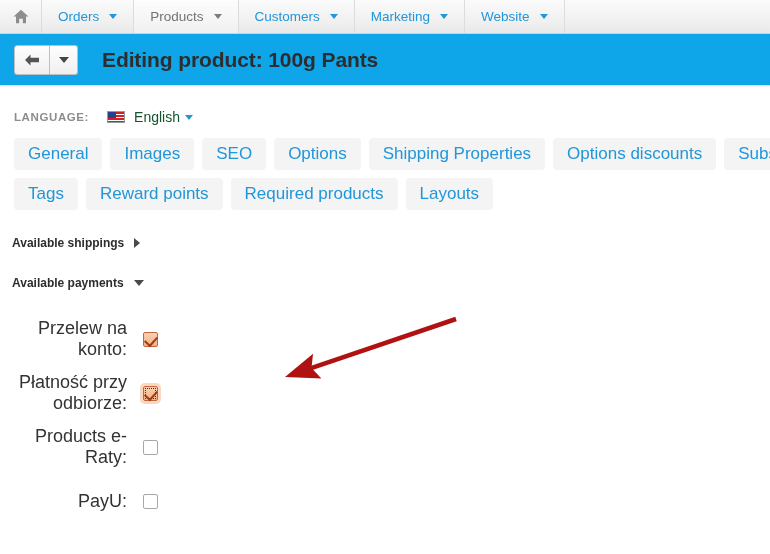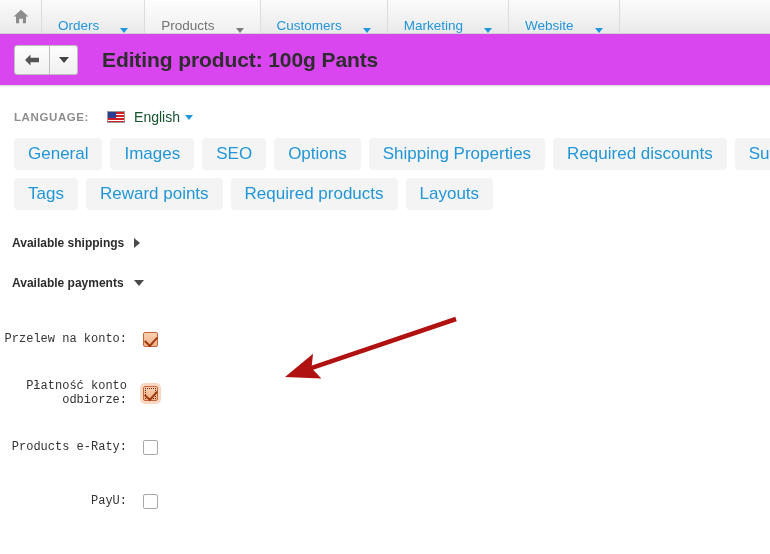--- a/index.html
+++ b/index.html
@@ -22,22 +22,22 @@
   }
   .nav-home {
     width: 42px;
     display: flex; align-items: center; justify-content: center;
     border-right: 1px solid #dcdcdc;
     cursor: pointer;
   }
   .home-glyph { display:block; }
   .nav-item {
     padding: 0 16px;
-    display: flex; align-items: flex-end;
-    gap: 21px;
+    display: flex; align-items: center;
+    gap: 10px;
     font-size: 13.5px;
     color: #2196d8;
     border-right: 1px solid #dcdcdc;
     cursor: pointer;
     white-space: nowrap;
   }
   .nav-item.active {
     color: #737373;
     background: linear-gradient(to bottom, #fdfdfd 0%, #f0f0f0 100%);
     border-left: 1px solid #dcdcdc;
@@ -50,21 +50,21 @@
     border-right: 4.5px solid transparent;
     border-top: 5px solid #2196d8;
     display: inline-block;
   }
   .nav-item.active .caret { border-top-color: #7d7d7d; }
 
   
   .page-header {
     position: relative;
     height: 52px;
-    background: #d946ef;
+    background: #0ea5e9;
     border-bottom: 1px solid #dedede;
     display: flex;
     align-items: center;
     padding-left: 14px;
     box-shadow: 0 1px 2px rgba(0,0,0,0.055);
   }
   .btn-group { display: flex; }
   .hbtn {
     height: 30px;
     background: linear-gradient(to bottom, #fefefe 0%, #f0f0f0 100%);
@@ -176,24 +176,23 @@
   
   .pay-list { margin-top: 22px; }
   .pay-row {
     display: flex;
     align-items: center;
     height: 54px;
   }
   .pay-label {
     width: 143px;
     text-align: right;
-    font-size: 12px;
+    font-size: 18px;
     color: #333333;
     padding-right: 16px;
-    font-family: Liberation Mono, monospace;
   }
   .cbx {
     width: 15px; height: 15px;
     border: 1px solid #a8a8a8;
     border-radius: 2px;
     background: #ffffff;
     cursor: pointer;
     position: relative;
   }
   .cbx.checked {
@@ -295,21 +294,21 @@
     <div class="tab">
         <span>SEO</span>
       </div>
     <div class="tab">
         <span>Options</span>
       </div>
     <div class="tab">
         <span>Shipping Properties</span>
       </div>
     <div class="tab">
-        <span>Required discounts</span>
+        <span>Options discounts</span>
       </div>
     <div class="tab">
         <span>Subscribers</span>
       </div>
     <div class="tab active">
         <span>Add-ons</span>
       </div>
   </div>
   <div class="tab-row">
     <div class="tab">
@@ -336,21 +335,21 @@
   <span>Available payments</span>
   <span class="tri-down"></span>
 </div>
 
 <div class="pay-list">
   <div class="pay-row">
     <div class="pay-label">Przelew na konto:</div>
     <div class="cbx checked"></div>
   </div>
   <div class="pay-row">
-    <div class="pay-label">Płatność konto odbiorze:</div>
+    <div class="pay-label">Płatność przy odbiorze:</div>
     <div class="cbx checked focused">
         <span class="focusring"></span>
       </div>
   </div>
   <div class="pay-row">
     <div class="pay-label">Products e-Raty:</div>
     <div class="cbx"></div>
   </div>
   <div class="pay-row">
     <div class="pay-label">PayU:</div>

